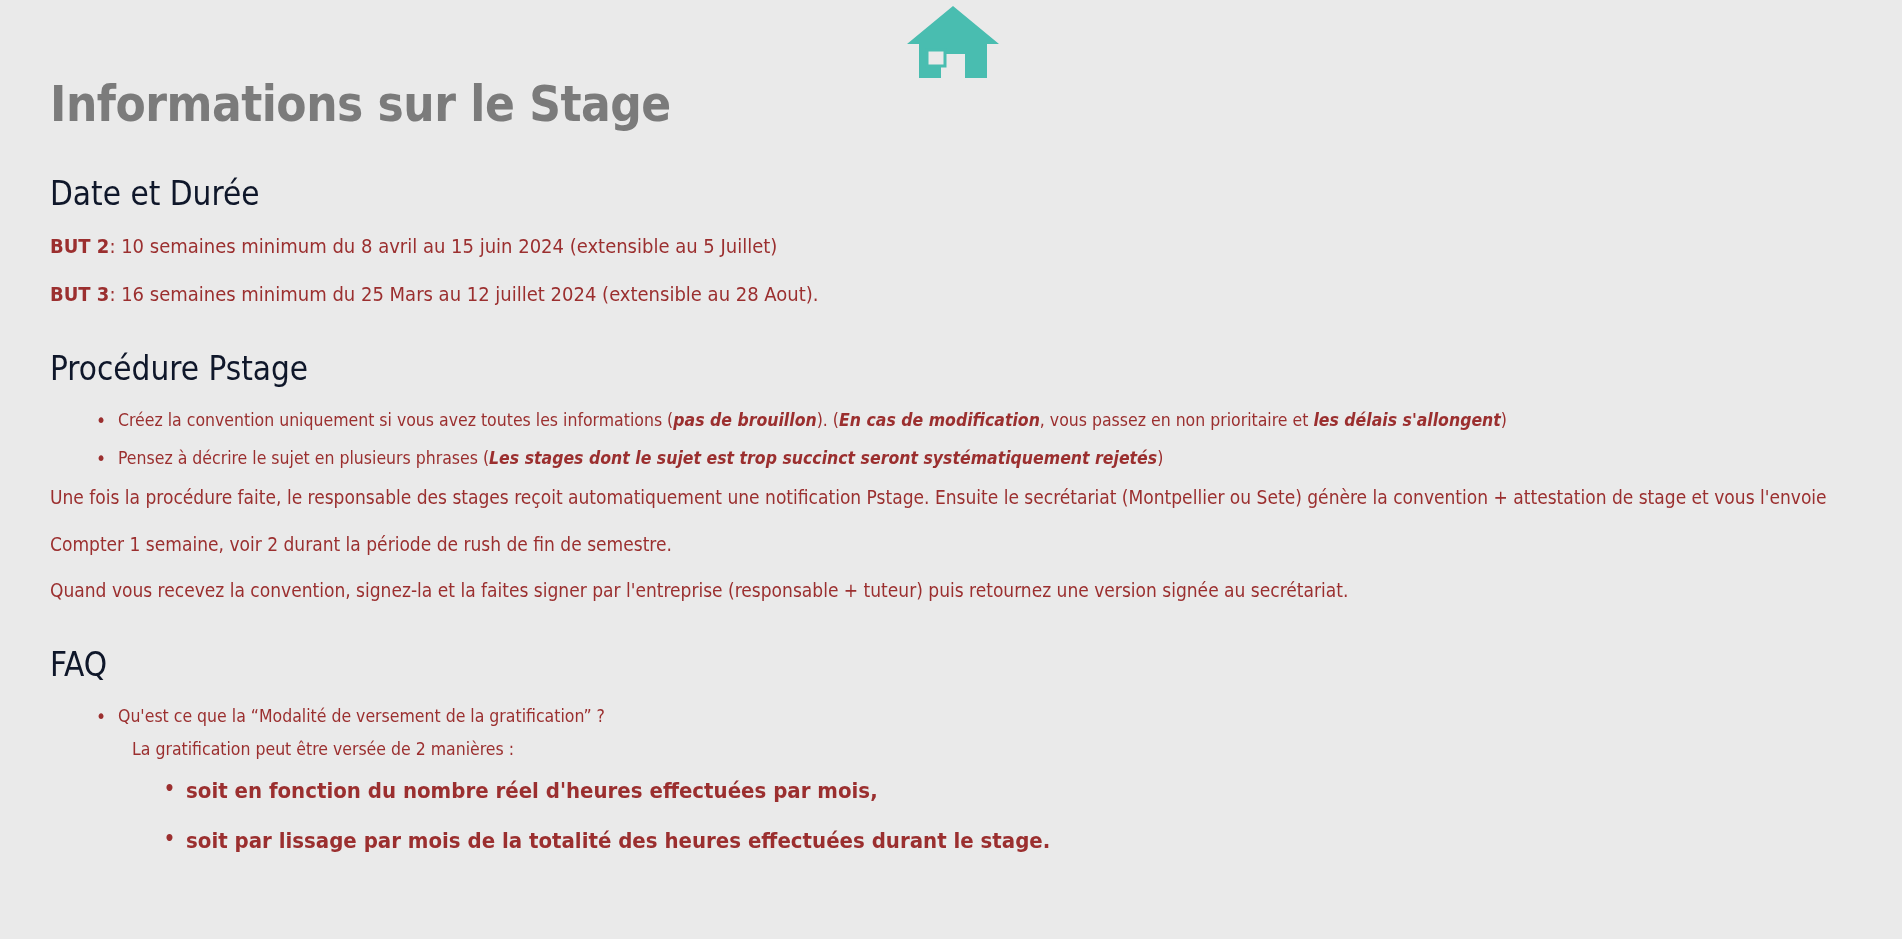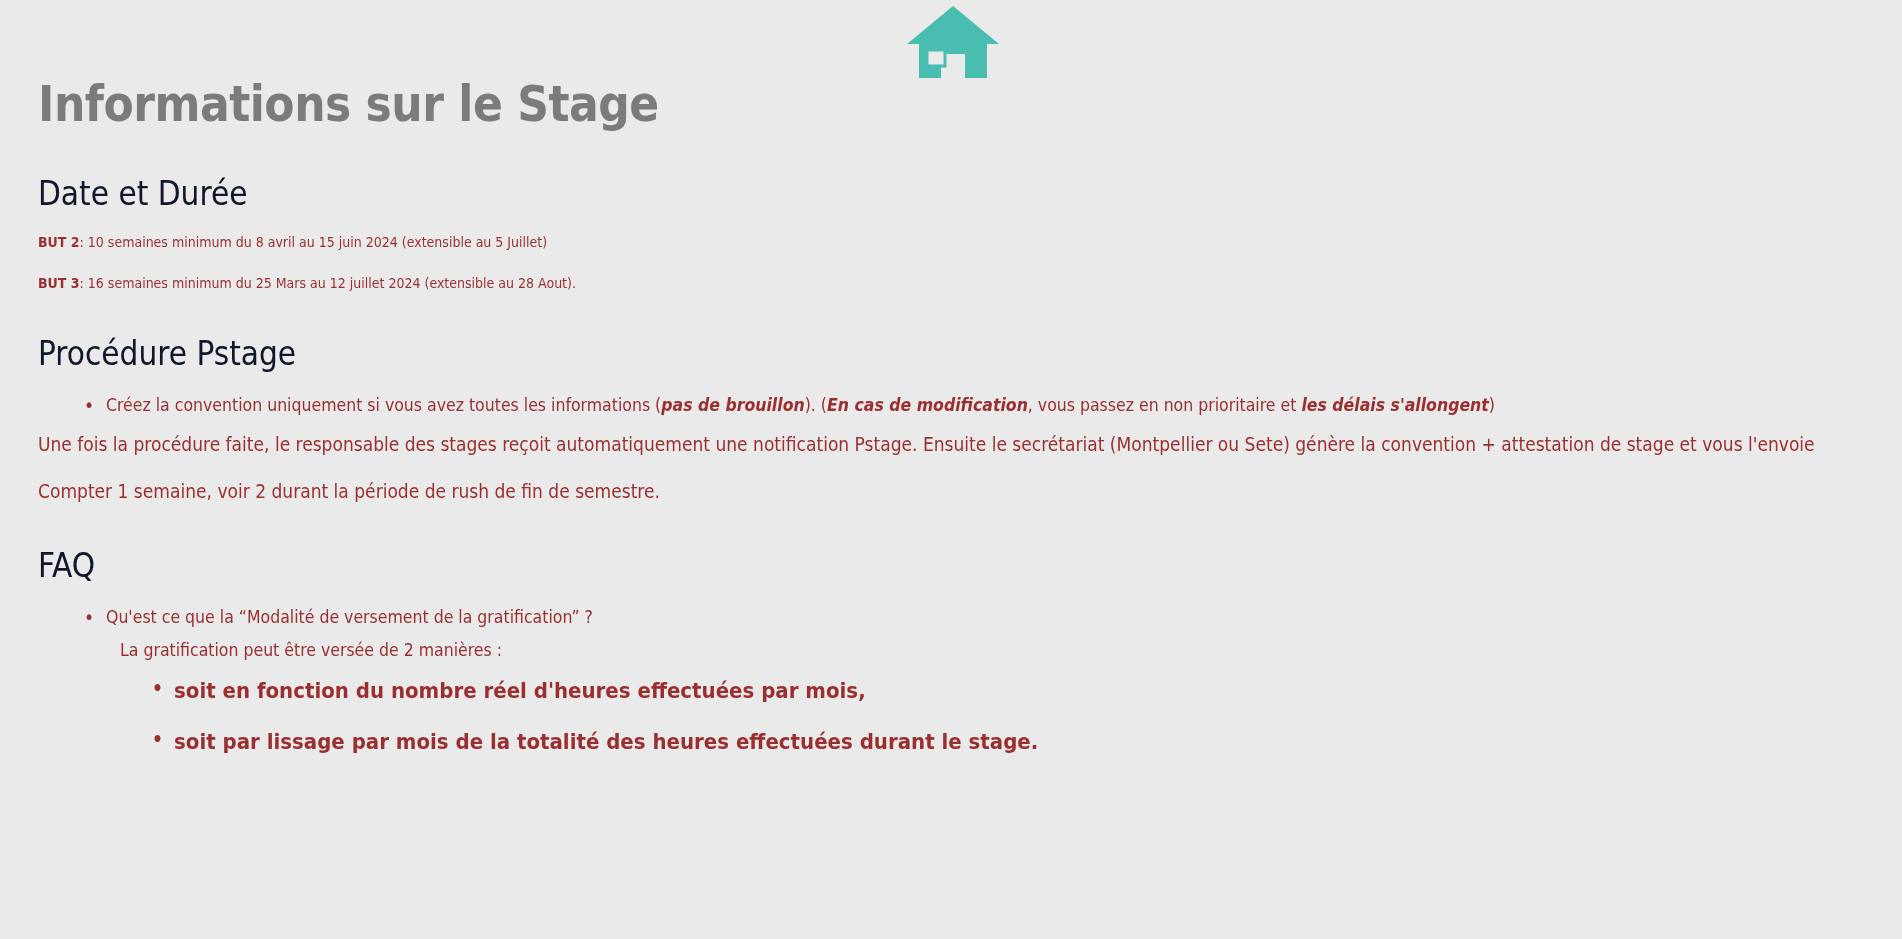--- a/index.html
+++ b/index.html
@@ -24,40 +24,41 @@
   .home-icon-wrap {
     position: absolute;
     top: 4px;
     left: 905px;
     width: 96px;
     height: 78px;
   }
   .content {
     padding: 0 38px;
     padding-top: 78px;
+    margin-left: 12px;
   }
   h1.page-title {
     font-family: "DejaVu Sans Condensed", "Liberation Sans", sans-serif;
     font-size: 49px;
     font-weight: bold;
     color: #7b7b7b;
     margin: 0 0 0 0;
     letter-spacing: -0.5px;
     line-height: 1.1;
   }
   h2.section-title {
     font-family: "DejaVu Sans Condensed", "Liberation Sans", sans-serif;
     font-size: 33px;
     font-weight: normal;
     color: #0f172a;
     margin: 44px 0 22px 0;
     line-height: 1.1;
   }
   p.line {
-    font-size: 14px;
+    font-size: 20px;
     margin: 0 0 23px 0;
     color: #9b2f2f;
     line-height: 1.25;
   }
   p.para {
     font-size: 19px;
     margin: 0 0 22px 0;
     color: #9b2f2f;
     line-height: 1.3;
   }
@@ -142,24 +143,28 @@
     <p class="line">
       <span class="label-strong">BUT 3</span><span>: 16 semaines minimum du 25 Mars au 12 juillet 2024 (extensible au 28 Aout).</span>
     </p>
 
     <h2 class="section-title">Procédure Pstage</h2>
 
     <ul class="bullets">
       <li>
         <span>Créez la convention uniquement si vous avez toutes les informations (</span><span class="bold">pas de brouillon</span><span>). (</span><span class="bold">En cas de modification</span><span>, vous passez en non prioritaire et </span><span class="bold">les délais s'allongent</span><span>)</span>
       </li>
+      <li>
+        <span>Pensez à décrire le sujet en plusieurs phrases (</span><span class="bold">Les stages dont le sujet est trop succinct seront systématiquement rejetés</span><span>)</span>
+      </li>
     </ul>
 
     <p class="para">Une fois la procédure faite, le responsable des stages reçoit automatiquement une notification Pstage. Ensuite le secrétariat (Montpellier ou Sete) génère la convention + attestation de stage et vous l'envoie</p>
     <p class="para">Compter 1 semaine, voir 2 durant la période de rush de fin de semestre.</p>
+    <p class="para">Quand vous recevez la convention, signez-la et la faites signer par l'entreprise (responsable + tuteur) puis retournez une version signée au secrétariat.</p>
 
     <h2 class="section-title">FAQ</h2>
 
     <ul class="bullets">
       <li>
         <span>Qu'est ce que la “Modalité de versement de la gratification” ?</span>
         <span class="sub-text">La gratification peut être versée de 2 manières :</span>
         <ul class="sub-bullets">
           <li>soit en fonction du nombre réel d'heures effectuées par mois,</li>
           <li>soit par lissage par mois de la totalité des heures effectuées durant le stage.</li>

